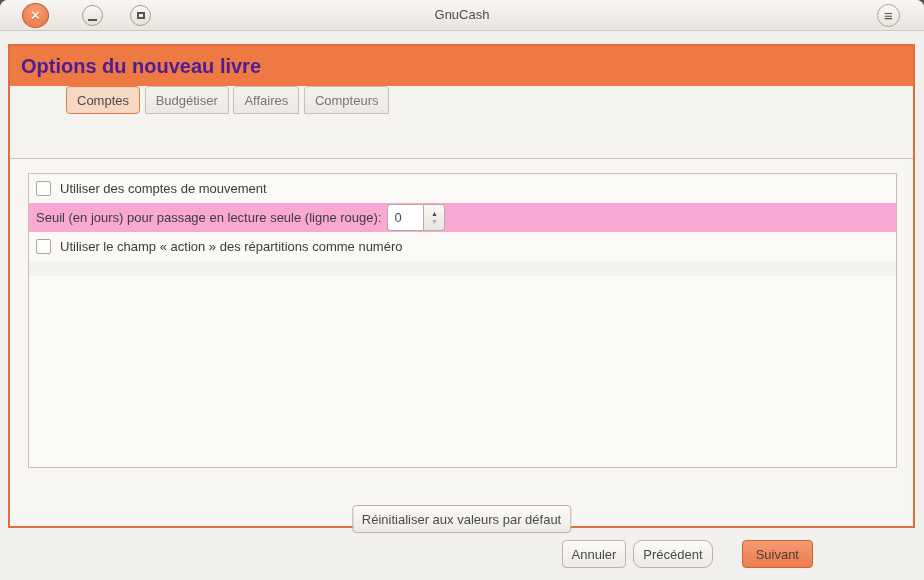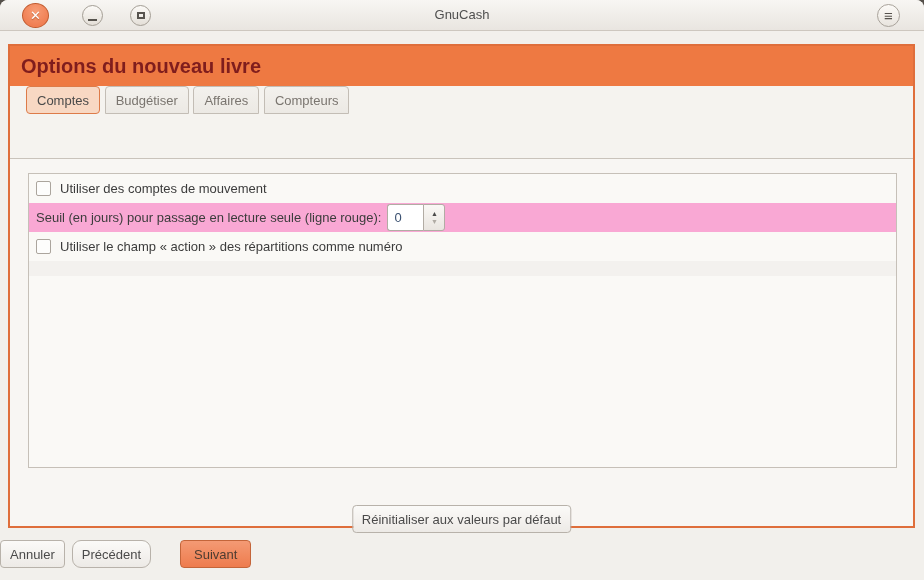--- a/index.html
+++ b/index.html
@@ -48,25 +48,25 @@
     border:1px solid #a8a29a;color:#56524d;font-size:15px;font-weight:bold;
   }
   
   .assistant{
     position:absolute;left:8px;top:44px;width:903px;height:480px;
     border:2px solid #df6e3b;background:#f5f3ef;box-sizing:content-box;
   }
   .assistant-header{
     height:40px;background:#ee7942;
     display:flex;align-items:center;padding-left:11px;
-    color:#7f1d1d;font-size:20px;font-weight:bold;
+    color:#4c1d95;font-size:20px;font-weight:bold;
   }
   
   .tabs-row{
-    position:relative;height:28px;padding-left:16px;box-sizing:border-box;
+    position:relative;height:28px;padding-left:16px;box-sizing:border-box;margin-left:40px;
   }
   .tab{
     display:inline-block;box-sizing:border-box;height:28px;
     padding:6px 10px 0 10px;margin-right:1px;
     font-size:13px;color:#7a756f;
     background:linear-gradient(#f3f1ed,#ece9e4);
     border:1px solid #c3bdb5;border-radius:4px 4px 0 0;
     position:relative;z-index:1;cursor:default;
   }
   .tab.active{
@@ -119,21 +119,21 @@
     border:1px solid #b8b2aa;border-radius:4px;
     color:#4a4a4a;font-size:13px;font-family:inherit;
     display:inline-flex;align-items:center;justify-content:center;cursor:default;
   }
   .reset-btn{
     position:absolute;left:50%;transform:translateX(-50%);
     top:346px;height:28px;
   }
   .actions{
     position:absolute;left:0;top:540px;width:820px;height:28px;
-    display:flex;align-items:center;
+    display:flex;justify-content:flex-end;align-items:center;
     padding-right:7px;box-sizing:border-box;
   }
   .btn-cancel{margin-right:7px;}
   .btn-back{margin-right:29px;border-radius:9px;}
   .btn-next{
     background:linear-gradient(#f49a74,#ee7c4e);
     border:1px solid #c4653a;color:#4e3c31;padding:0 13px;
   }
 </style>
 </head>

